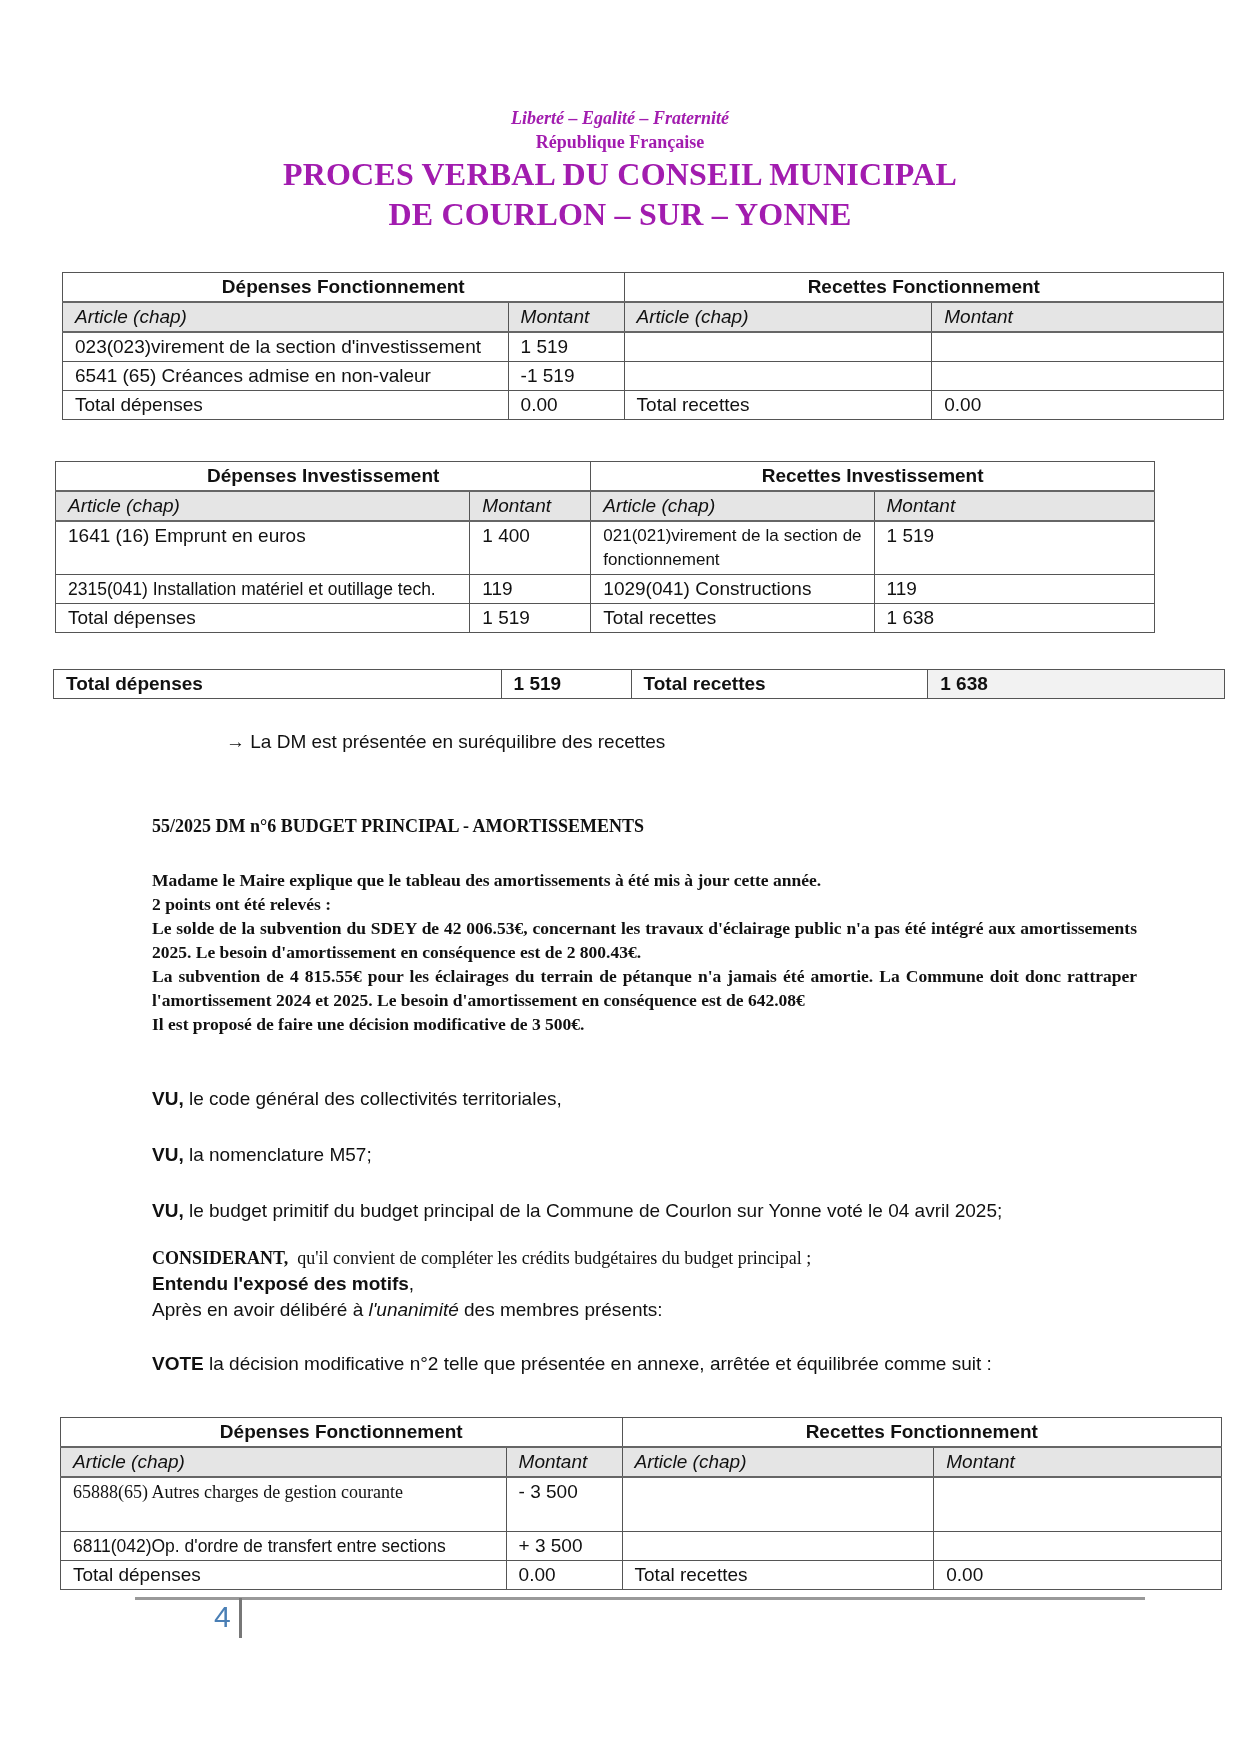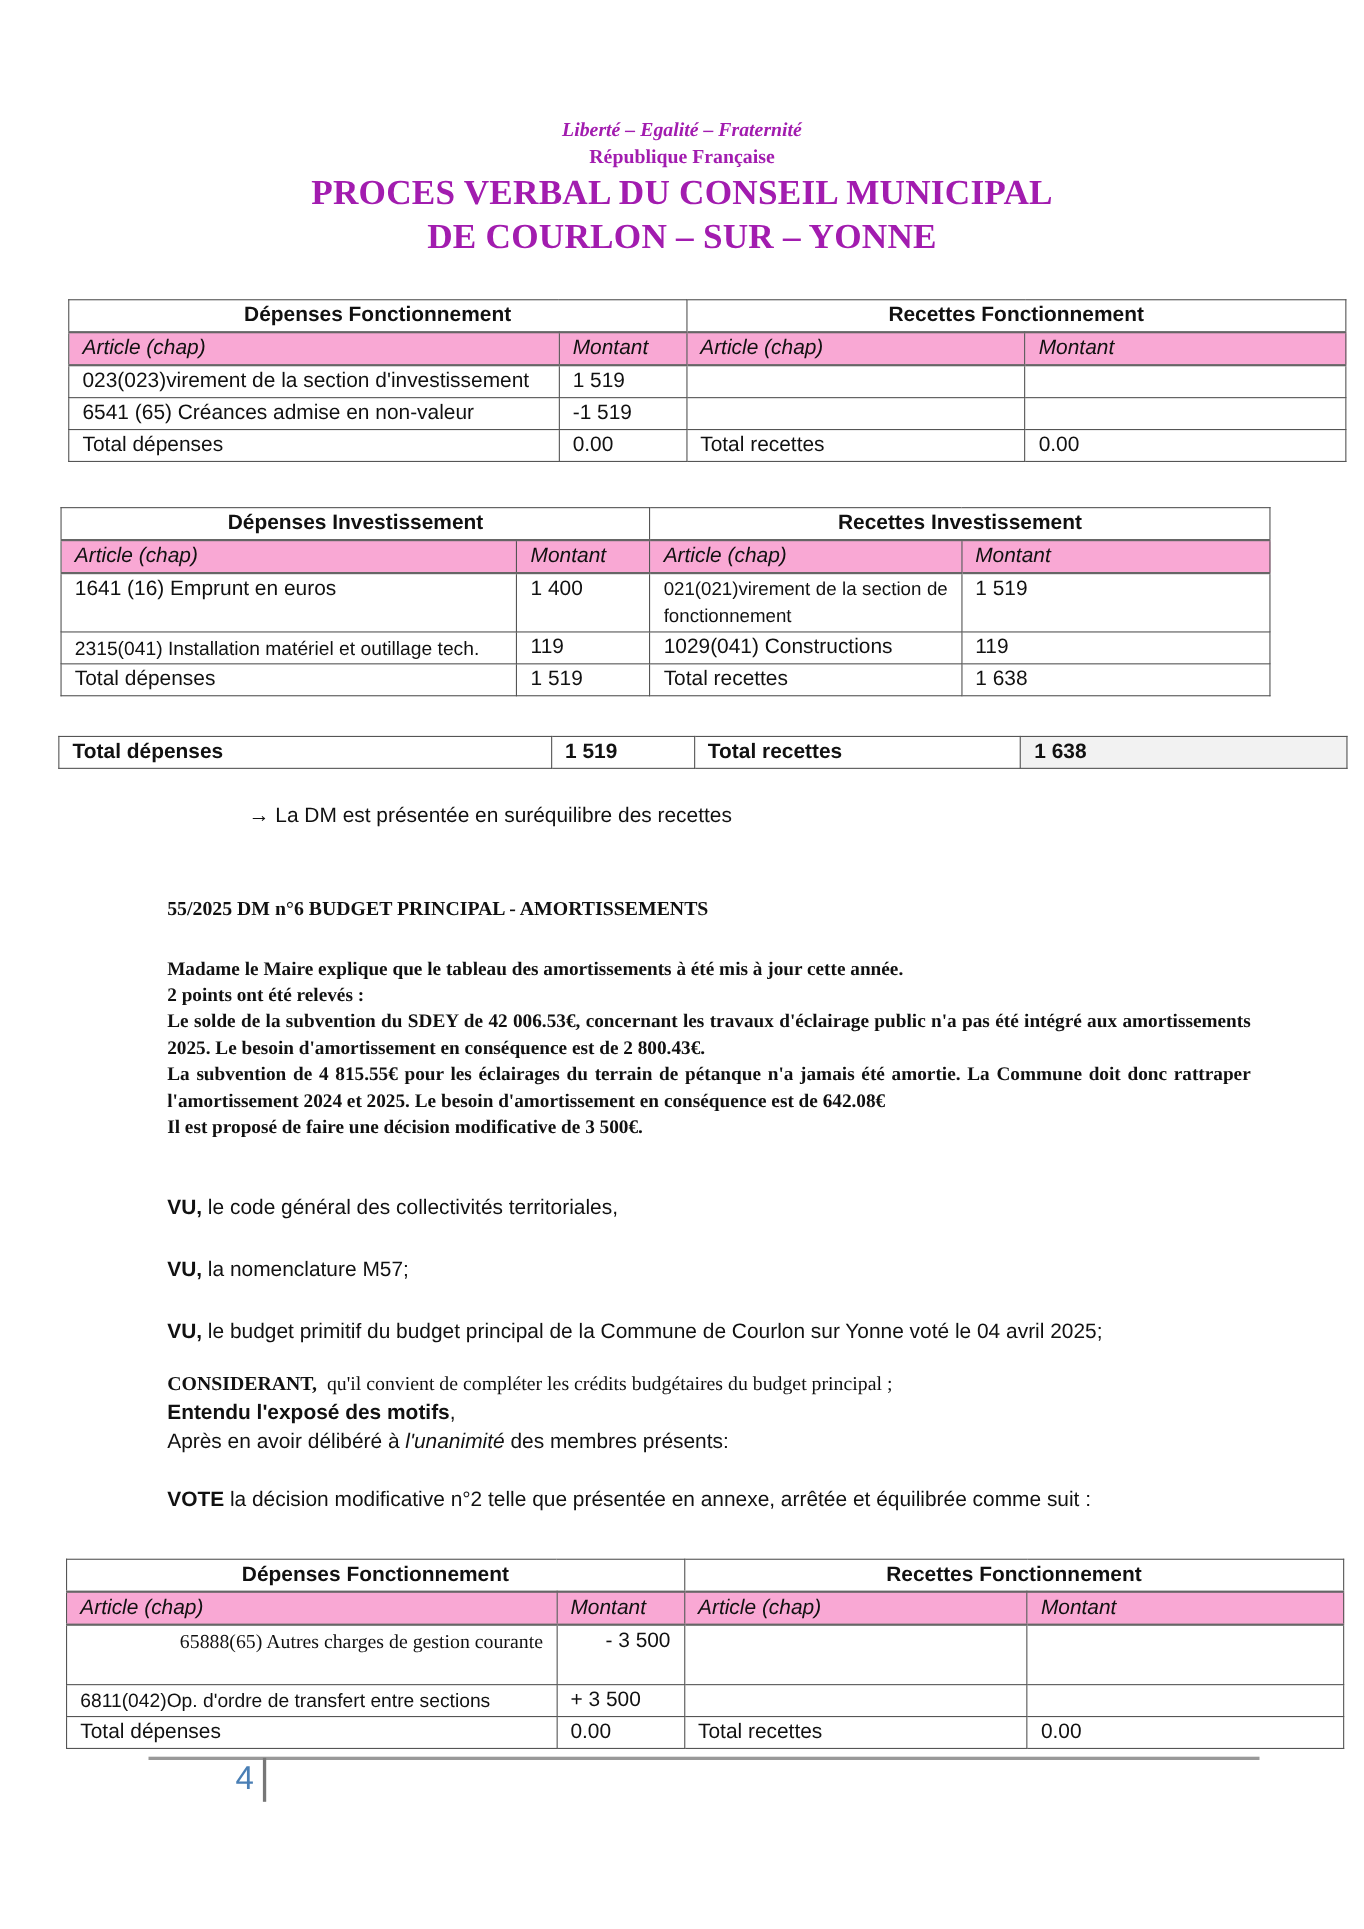--- a/index.html
+++ b/index.html
@@ -8,21 +8,21 @@
 
   .header { position: absolute; left: 0; top: 74px; width: 1240px; text-align: center; font-family: "Liberation Serif", serif; color: #a21caf; margin-top: 32px; }
   .motto { font-size: 18px; font-weight: bold; font-style: italic; line-height: 24px; }
   .republic { font-size: 18px; font-weight: bold; line-height: 24px; }
   .dept { font-size: 18px; line-height: 22px; }
   .title { font-size: 32px; font-weight: bold; line-height: 40px; letter-spacing: 0.2px; }
 
   table.budget { position: absolute; border-collapse: collapse; font-family: "Liberation Sans", sans-serif; font-size: 19px; color: #111; }
   table.budget td { border: 1.5px solid #555; padding: 2px 12px; vertical-align: top; line-height: 24px; }
   table.budget tr.section-head td { text-align: center; font-weight: bold; font-size: 19px; border-bottom: 2px solid #666; }
-  table.budget tr.col-head td { font-style: italic; background: #f9a8d4; border-bottom: 2px solid #666; }
+  table.budget tr.col-head td { font-style: italic; background: #e5e5e5; border-bottom: 2px solid #666; }
   table.budget td.amt { padding-left: 12px; }
   table.budget td.wrap { white-space: normal; }
 
   .note { position: absolute; left: 226px; top: 731px; font-size: 19px; font-family: "Liberation Sans", sans-serif; }
   .section-title { position: absolute; left: 152px; top: 816px; font-family: "Liberation Serif", serif; font-weight: bold; font-size: 18px; }
 
   .para { position: absolute; left: 152px; top: 868px; width: 985px; font-family: "Liberation Serif", serif; font-size: 17.5px; line-height: 24px; text-align: justify; font-weight: bold; }
   .para p { margin: 0; }
 
   .vu { position: absolute; left: 152px; font-family: "Liberation Sans", sans-serif; font-size: 19px; }
@@ -190,21 +190,21 @@
       <tr class="section-head">
     <td colspan="2">Dépenses Fonctionnement</td>
     <td colspan="2">Recettes Fonctionnement</td>
   </tr>
   <tr class="col-head">
     <td>Article (chap)</td>
     <td>Montant</td>
     <td>Article (chap)</td>
     <td>Montant</td>
   </tr>
-  <tr style="height:54px;text-align:right;">
+  <tr style="height:54px;">
     <td style="font-family:'Liberation Serif', serif; font-size:18px;">65888(65) Autres charges de gestion courante</td>
     <td>- 3 500</td>
     <td></td>
     <td></td>
   </tr>
   <tr>
     <td style="font-size:17.5px;">6811(042)Op. d'ordre de transfert entre sections</td>
     <td>+ 3 500</td>
     <td></td>
     <td></td>

